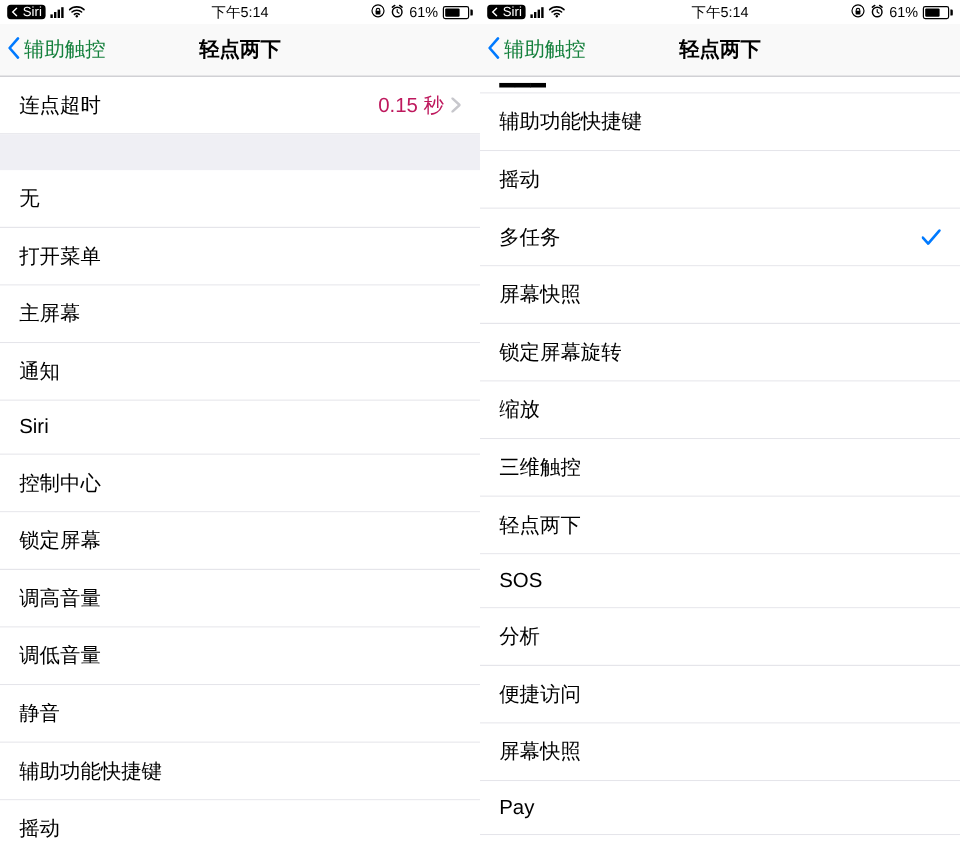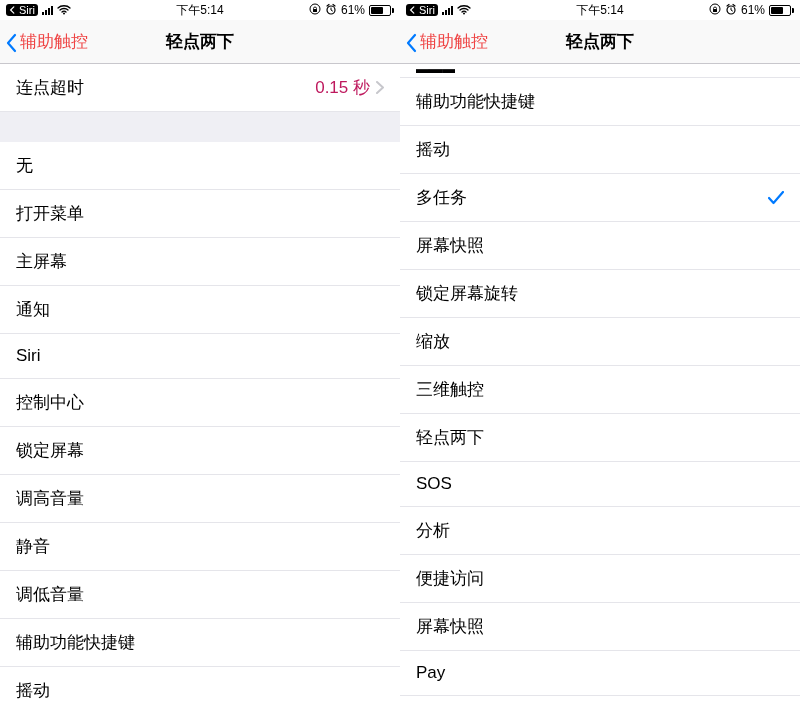--- a/index.html
+++ b/index.html
@@ -53,22 +53,22 @@
   .battery-tip{width:2px;height:5px;background:#000;border-radius:0 1px 1px 0;}
   .navbar {
     height: 44px;
     display:flex;
     align-items:center;
     position:relative;
     border-bottom: 0.5px solid #c8c7cc;
     background:#f9f9f9;
   }
   .nav-back {
-    display:flex; align-items:flex-end; gap:2px;
-    color:#ef4444; font-size:17px; padding-left:6px;
+    display:flex; align-items:flex-start; gap:2px;
+    color:#15803d; font-size:17px; padding-left:6px;
     cursor:pointer;
   }
   .nav-title {
     position:absolute; left:0; right:0; text-align:center;
     font-size:17px; font-weight:600; color:#000;
     pointer-events:none;
   }
   .content {
     flex:1; overflow:hidden; background:#fff;
   }
@@ -184,24 +184,24 @@
         <div class="list-row">
           <span>控制中心</span>
         </div>
         <div class="list-row">
           <span>锁定屏幕</span>
         </div>
         <div class="list-row">
           <span>调高音量</span>
         </div>
         <div class="list-row">
+          <span>调低音量</span>
+        </div>
+        <div class="list-row">
           <span>静音</span>
-        </div>
-        <div class="list-row">
-          <span>调低音量</span>
         </div>
         <div class="list-row">
           <span>辅助功能快捷键</span>
         </div>
         <div class="list-row">
           <span>摇动</span>
         </div>
       </div>
   </div>
 </div>

